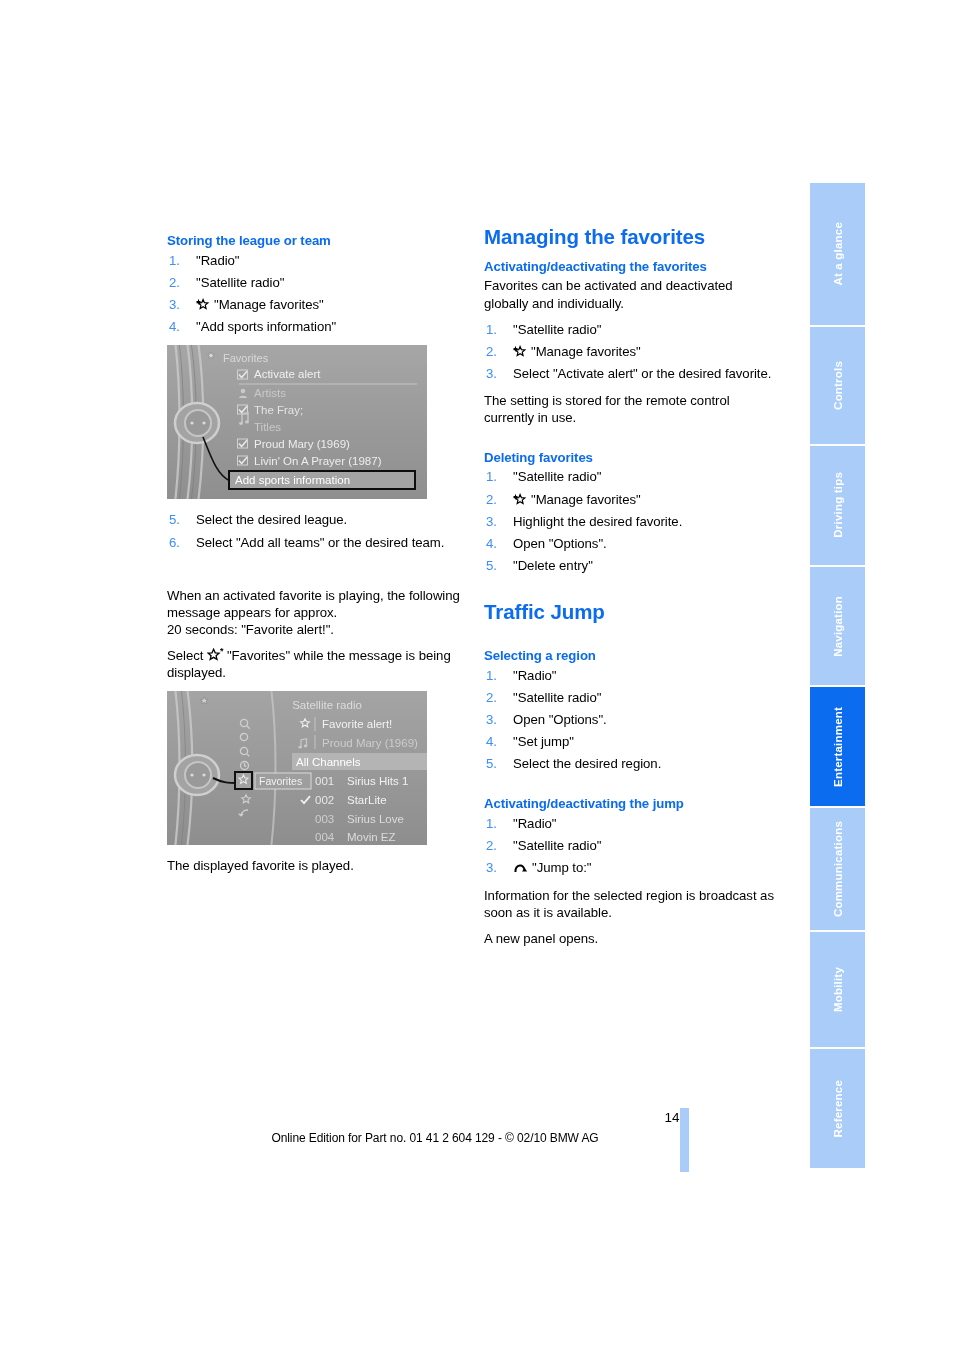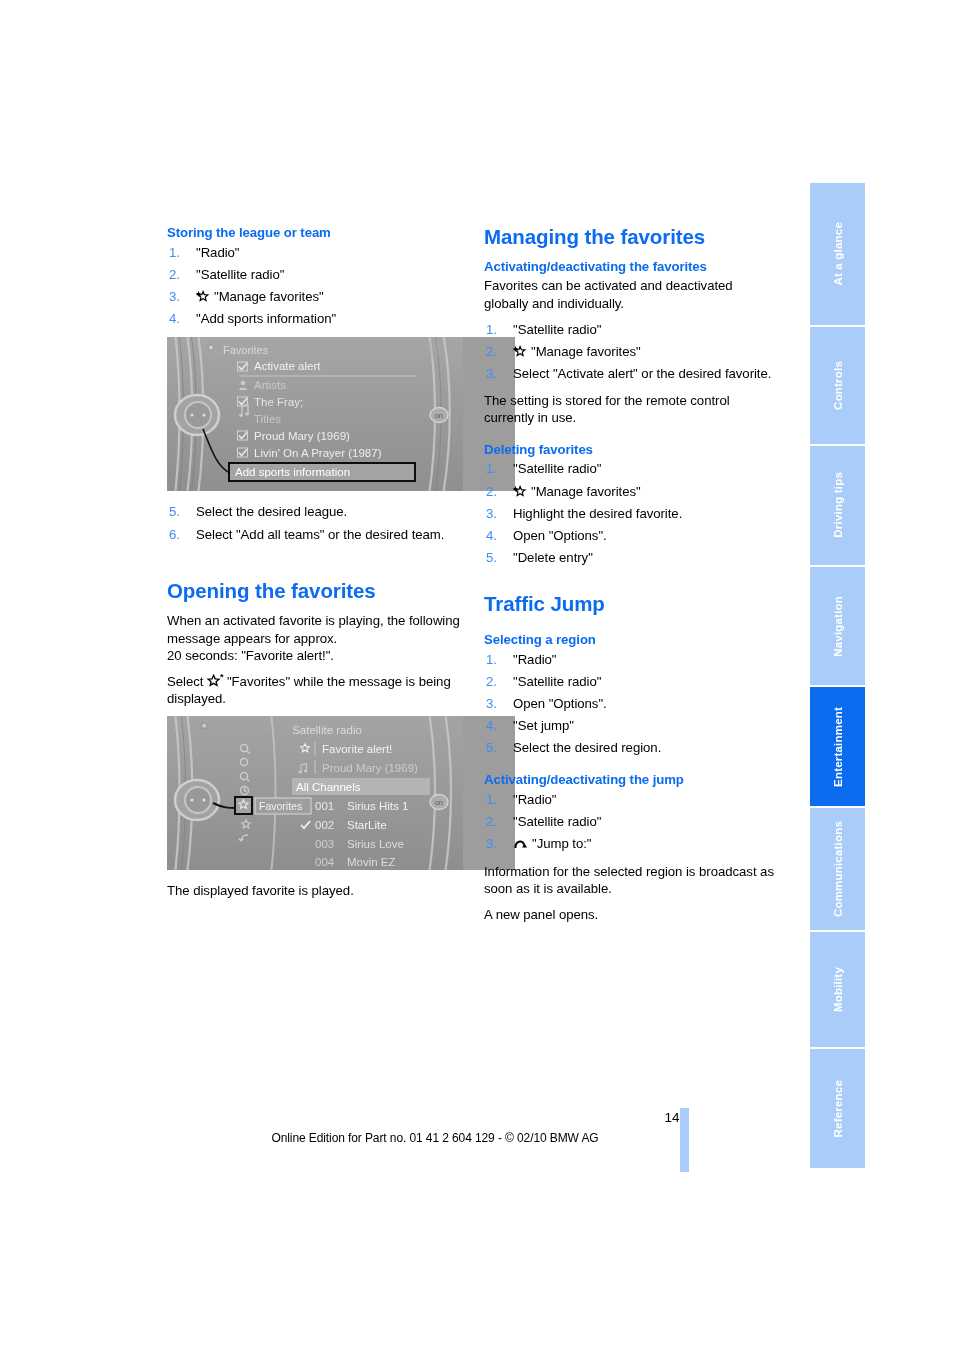--- a/index.html
+++ b/index.html
@@ -51,21 +51,21 @@
     font-size:20.5px;
     font-weight:bold;
     margin:0 0 10px 0;
     letter-spacing:-0.1px;
     line-height:1.15;
   }
   h2.sub{
     color:#0b6cf0;
     font-size:13.2px;
     font-weight:bold;
-    margin:0 0 3px 0;
+    margin:8px 0 3px 0;
     line-height:1.2;
     letter-spacing:-0.1px;
   }
   p.body{
     font-size:13.2px;
     color:#000000;
     margin:0 0 9px 0;
     line-height:1.30;
     letter-spacing:-0.05px;
   }
@@ -95,25 +95,24 @@
   .spacer-md{height:16px;}
   .spacer-lg{height:26px;}
 
   
   .ic{display:inline-block;vertical-align:-2px;margin-right:3px;}
   .ic svg{display:block;}
 
   
   .figure{
     position:relative;
-    width:336px;height:154px;
+    width:260px;height:154px;
     margin:6px 0 12px 0;
     background:#9d9d9d;
     overflow:hidden;
-    padding-left:12px;
   }
   .fig-inner{position:absolute;left:0;top:0;width:296px;height:154px;}
   .pagenum{
     position:absolute;
     left:0;top:1110px;width:954px;
     text-align:center;
   }
   .pagenum .num{
     position:absolute;left:627px;top:0;width:60px;
     text-align:right;
@@ -293,21 +292,20 @@
       </svg>
     </div>
 
     <ol class="steps" start="5" style="counter-reset:st 4;">
       <li><span>Select the desired league.</span></li>
       <li><span>Select "Add all teams" or the desired team.</span></li>
     </ol>
 
     <div class="spacer-lg"></div>
 
-    <h1 class="title">Opening the favorites</h1>
 
     <p class="body" style="white-space:pre-line;">When an activated favorite is playing, the following message appears for approx.
 20 seconds: "Favorite alert!".</p>
 
     <p class="body">
       <span>Select </span><span class="ic"><svg width="17" height="14" viewBox="0 0 17 14">
             <path d="M6.6 1.3l1.6 3.5 3.8.35-2.9 2.5.9 3.7-3.4-2-3.4 2 .9-3.7-2.9-2.5 3.8-.35z" fill="none" stroke="#000" stroke-width="1.3"></path>
             <text x="13" y="6" font-family="Liberation Sans, sans-serif" font-size="9" font-weight="bold" fill="#000">*</text>
           </svg></span><span>"Favorites" while the message is being displayed.</span>
     </p>

